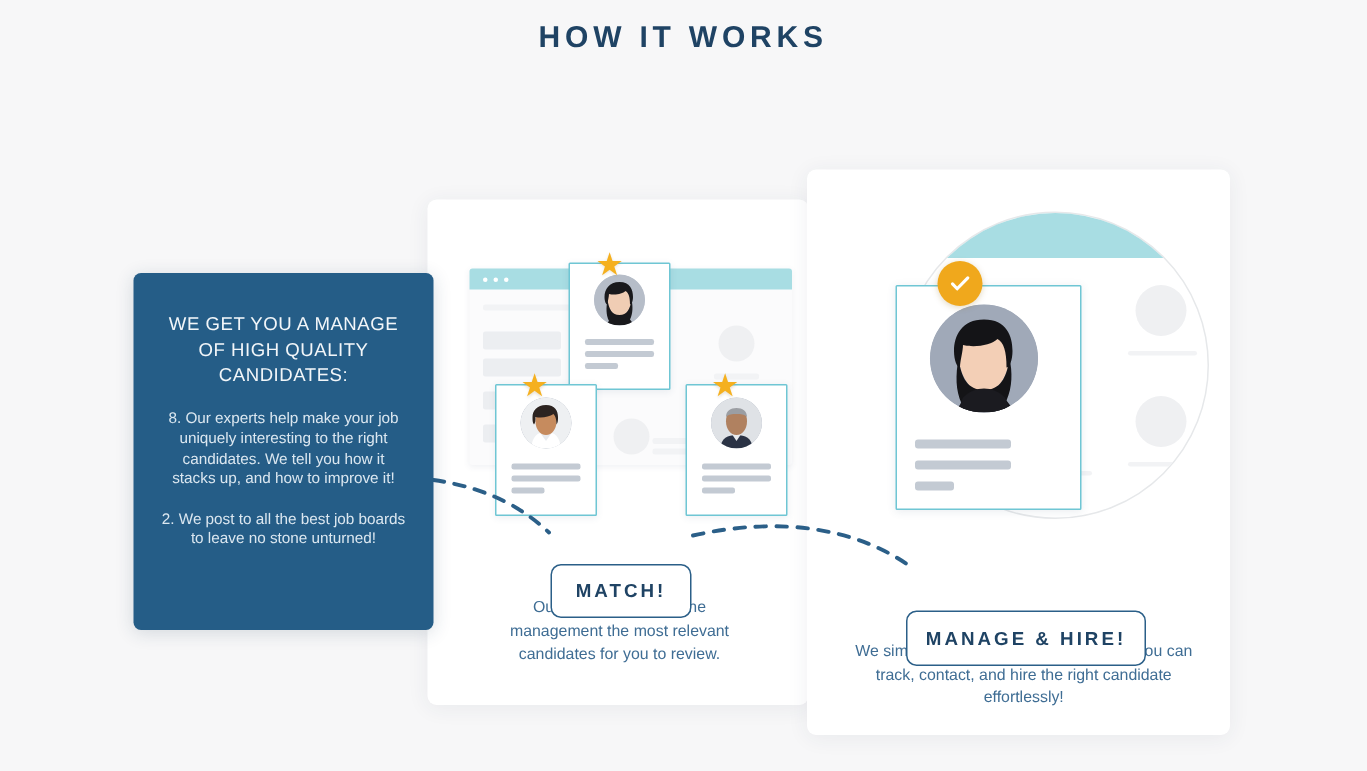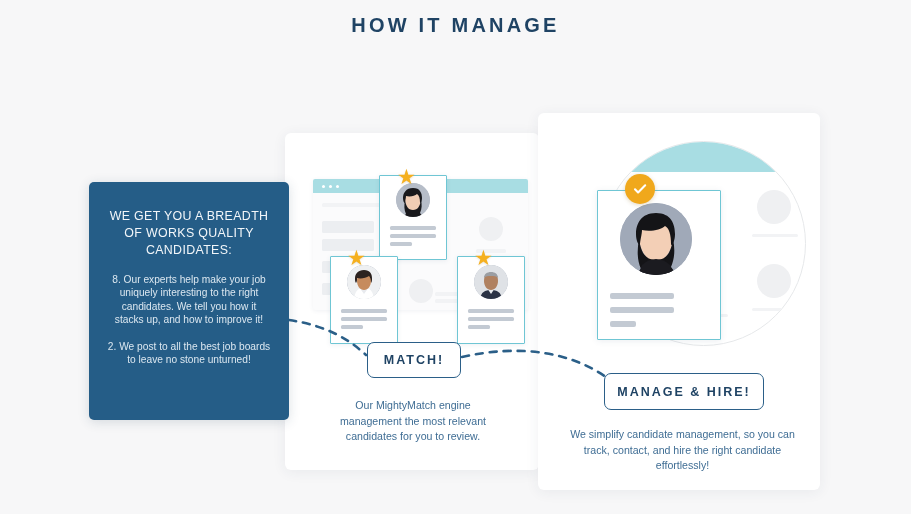--- a/index.html
+++ b/index.html
@@ -53,20 +53,21 @@
   }
   #blue-panel ol li:last-child{margin-bottom:0;}
 
   
   .pill{
     position:absolute;background:#ffffff;
     border:1.4px solid #2b5f88;border-radius:7px;
     color:#1f4364;font-weight:bold;
     display:flex;align-items:center;justify-content:center;
     z-index:7;
+    margin-top:34px;
   }
   #pill-match{left:367px;top:342px;width:92px;height:34px;font-size:12.5px;letter-spacing:2px;}
   #pill-manage{left:604px;top:373px;width:158px;height:35px;font-size:12.5px;letter-spacing:2px;}
 
   
   .caption{
     position:absolute;text-align:center;
     font-size:10.6px;line-height:15.5px;color:#3f6d94;
   }
   #caption-match{left:323px;top:398px;width:180px;}
@@ -120,21 +121,21 @@
     position:absolute;left:625px;top:174px;width:30px;height:30px;border-radius:50%;
     background:#f0a81c;z-index:5;display:flex;align-items:center;justify-content:center;
     box-shadow:0 1px 4px rgba(140,100,10,0.25);
   }
 </style>
 </head>
 <body>
 
 <div id="stage">
 
-  <div class="page-title">HOW IT MANAGE</div>
+  <div class="page-title">HOW IT WORKS</div>
 
   <div class="card" id="card-middle"></div>
   <div class="card" id="card-right"></div>
 
   <div id="illus-mid">
     <div class="browser">
       <div class="browser-bar">
         <span class="browser-dot" style="left:9px;"></span>
         <span class="browser-dot" style="left:16px;"></span>
         <span class="browser-dot" style="left:23px;"></span>
@@ -238,21 +239,21 @@
       <path d="M3 8.3l3.1 3.2L13.2 4.3" stroke="#ffffff" stroke-width="2.1" fill="none" stroke-linecap="round" stroke-linejoin="round"></path>
     </svg>
   </div>
 
   <svg class="connector">
     <path d="M289,320 C330,326 352,342 366,355" fill="none" stroke="#2b5f88" stroke-width="2.6" stroke-dasharray="7 7" stroke-linecap="round"></path>
     <path d="M462,357 C520,344 570,352 606,377" fill="none" stroke="#2b5f88" stroke-width="2.6" stroke-dasharray="7 7" stroke-linecap="round"></path>
   </svg>
 
   <div id="blue-panel">
-    <div class="bp-head">WE GET YOU A BREADTH OF WORKS QUALITY CANDIDATES:</div>
+    <div class="bp-head">WE GET YOU A MANAGE OF HIGH QUALITY CANDIDATES:</div>
     <ol>
       <li>8. Our experts help make your job uniquely interesting to the right candidates. We tell you how it stacks up, and how to improve it!</li>
       <li>2. We post to all the best job boards to leave no stone unturned!</li>
     </ol>
   </div>
 
   <div class="pill" id="pill-match">MATCH!</div>
   <div class="pill" id="pill-manage">MANAGE &amp; HIRE!</div>
 
   <div class="caption" id="caption-match">Our MightyMatch engine management the most relevant candidates for you to review.</div>

